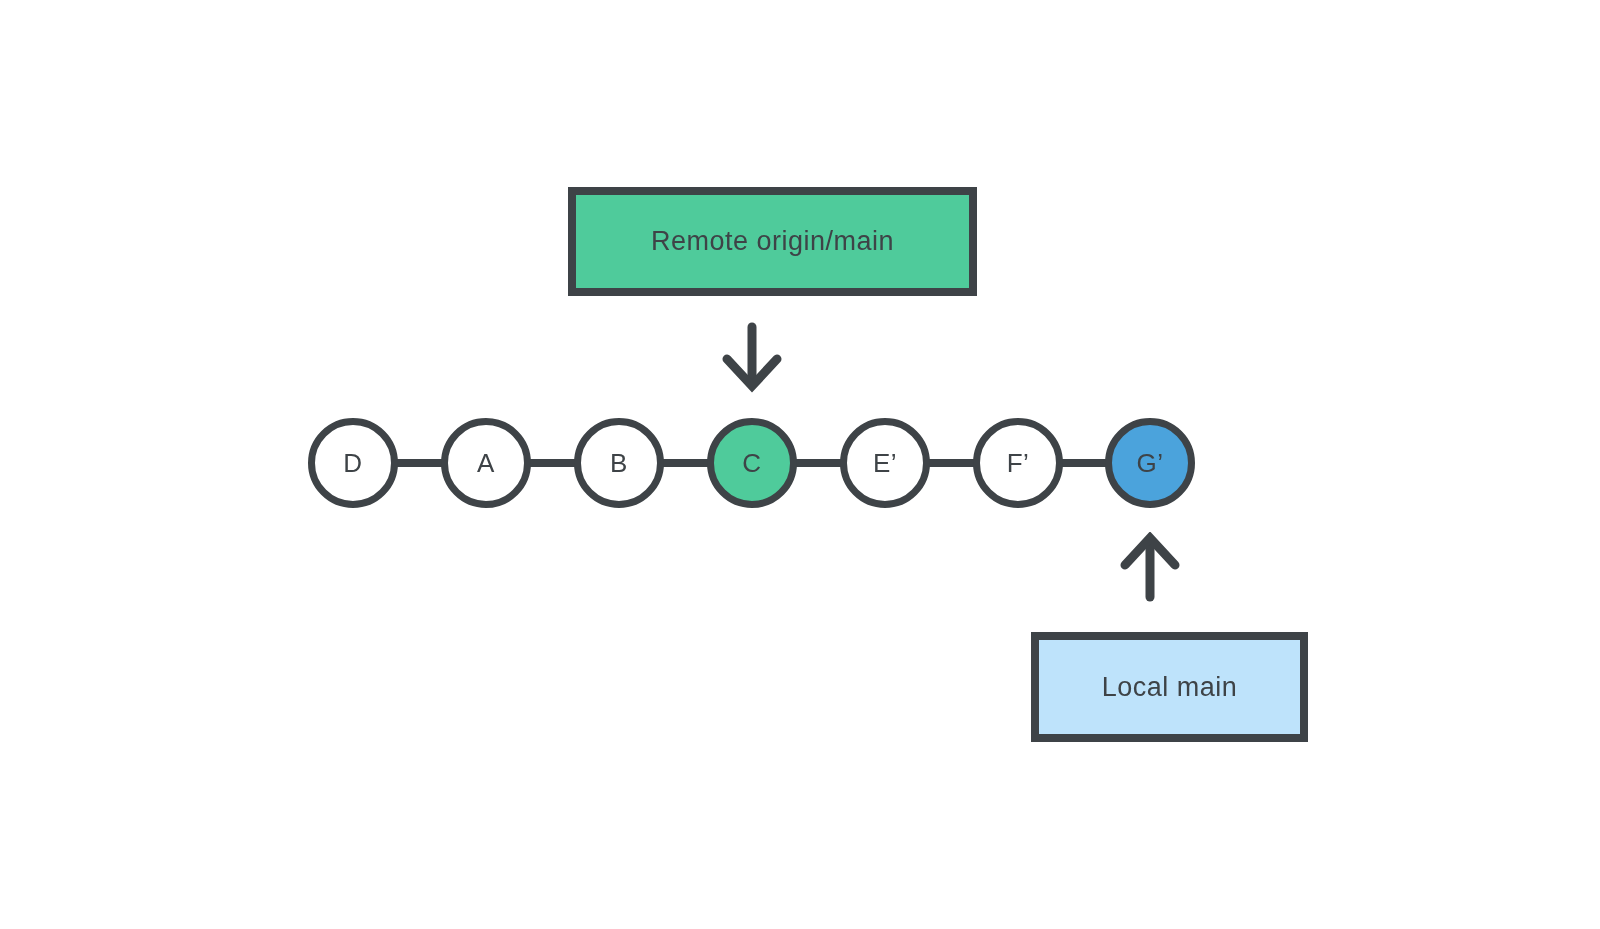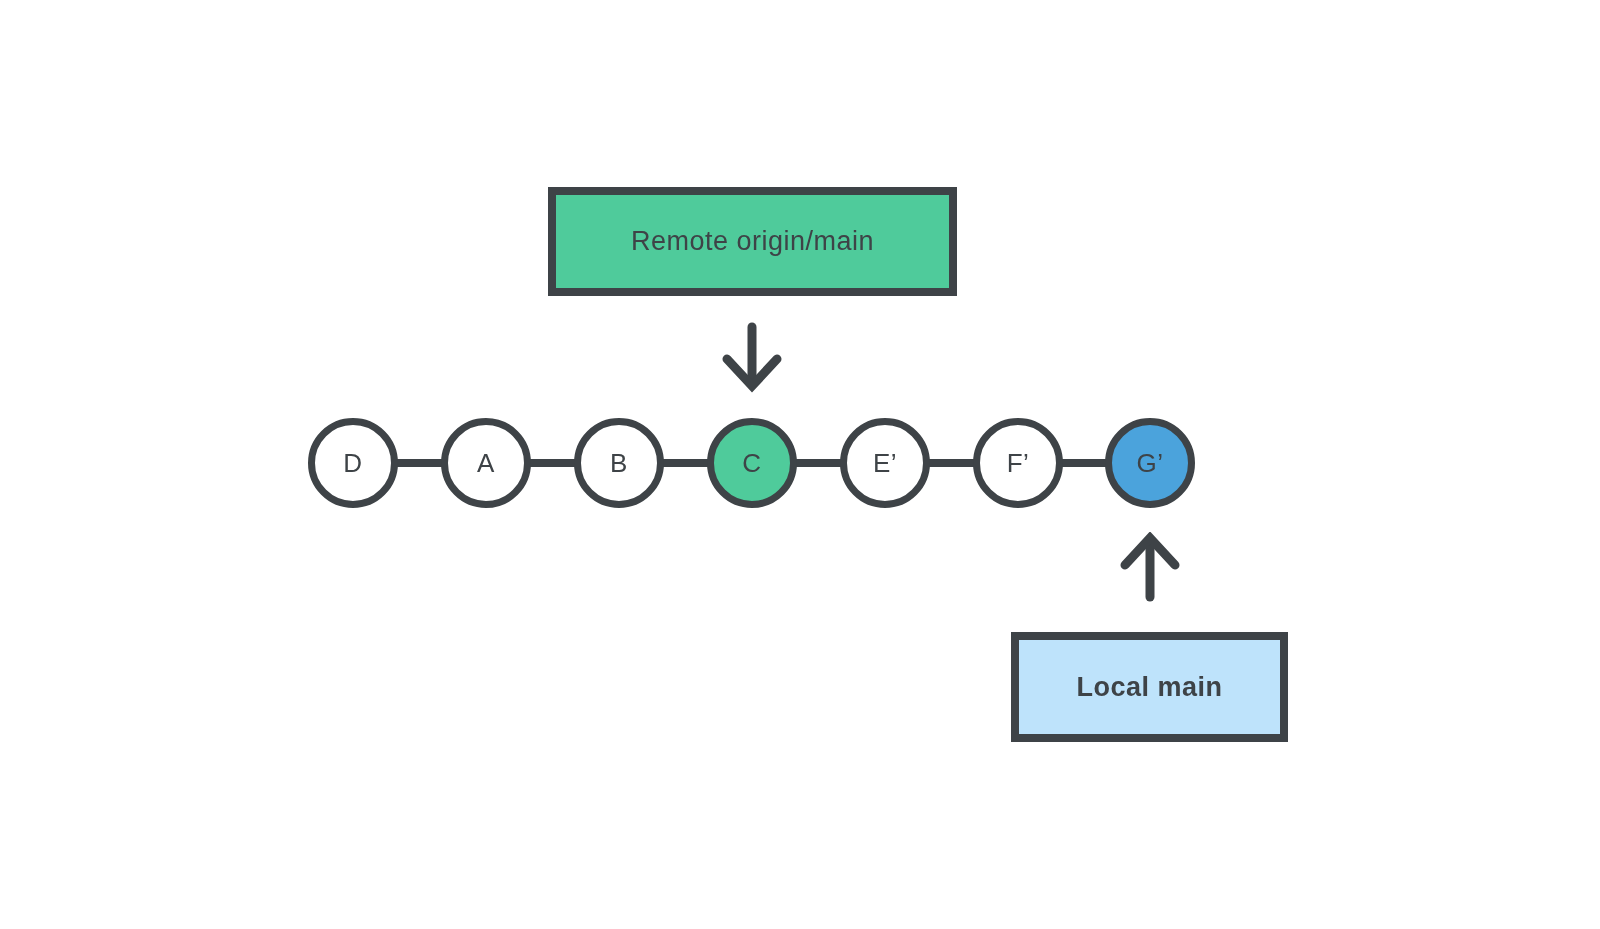--- a/index.html
+++ b/index.html
@@ -24,35 +24,35 @@
   }
   .branch-label {
     position: absolute;
     border: 8px solid var(--ink);
     display: flex;
     align-items: center;
     justify-content: center;
     font-size: 27px;
     letter-spacing: 0.5px;
     color: var(--ink);
+    margin-left: 20px;
   }
   .remote-label {
     left: 548px;
     top: 187px;
     width: 409px;
     height: 109px;
     background: var(--remote-green);
   }
   .local-label {
     left: 1011px;
     top: 632px;
     width: 277px;
     height: 110px;
     background: var(--local-blue-light);
-    font-weight: bold;
   }
   .arrow {
     position: absolute;
     color: var(--ink);
   }
   .arrow-down { left: 720px; top: 322px; }
   .arrow-up   { left: 1118px; top: 532px; }
   .connector-line {
     position: absolute;
     left: 353px;

